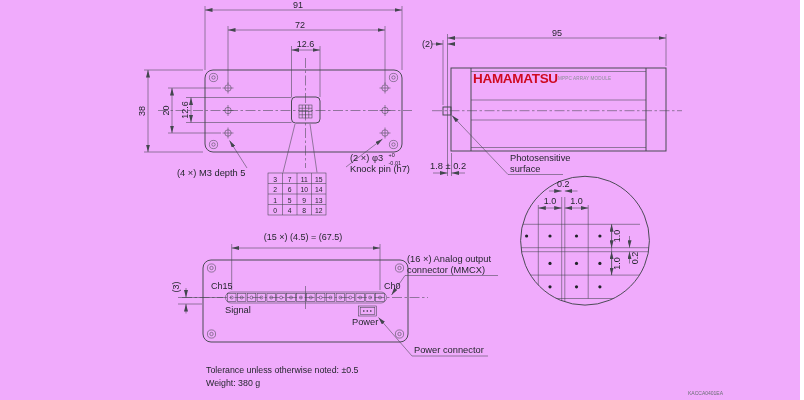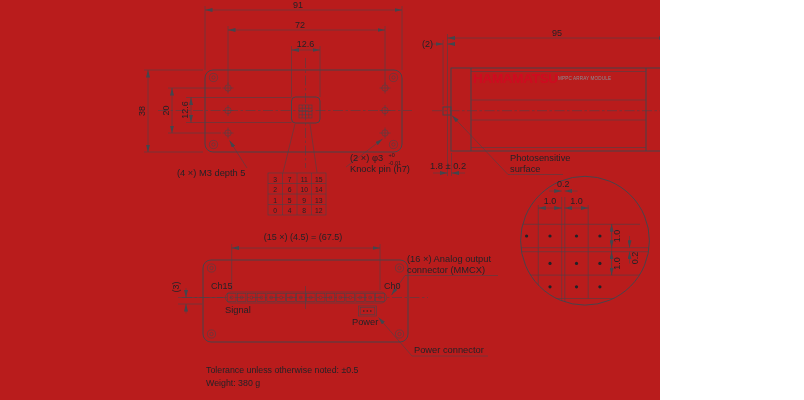--- a/index.html
+++ b/index.html
@@ -1,16 +1,16 @@
 <!DOCTYPE html>
 <html><head>
 <meta charset="utf-8">
 <style>
   html,body{margin:0;padding:0;background:#fff;}
-  .stage{position:relative;width:660px;height:400px;background:#b91c1c;overflow:hidden;}
+  .stage{position:relative;width:800px;height:400px;background:#f0abfc;overflow:hidden;}
   svg text{font-family:"Liberation Sans","DejaVu Sans",sans-serif;fill:#1f2328;}
   .t9{font-size:9px}
   .t93{font-size:9.3px}
   .t88{font-size:8.8px}
   .t68{font-size:6.8px}
   .t55{font-size:5.5px}
   .t5{font-size:5px;fill:#6a6f76}
   .t45{font-size:4.6px;fill:#8a8f96;letter-spacing:.15px}
   .brand{font-size:13.5px;font-weight:bold;letter-spacing:-.3px}
   .mid{text-anchor:middle}

